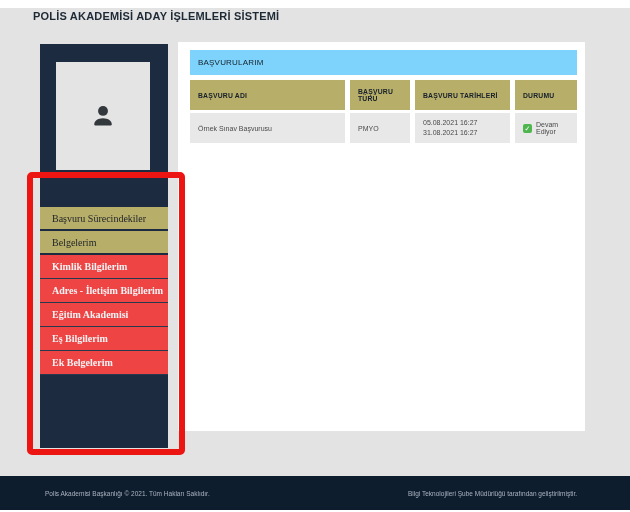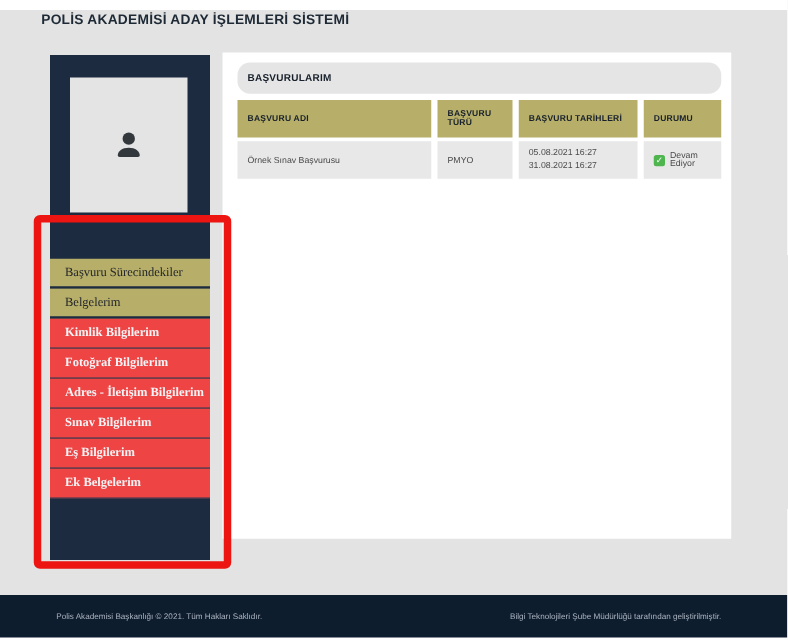--- a/index.html
+++ b/index.html
@@ -23,23 +23,23 @@
   .menu{position:absolute;left:0;top:163px;width:128px;}
   .menu-item{
     height:24px;line-height:24px;padding-left:12px;font-size:10px;
     white-space:nowrap;overflow:hidden;cursor:pointer;box-sizing:border-box;font-family:Liberation Serif, serif;
   }
   .menu-item.gold{background:#b6ae69;color:#24262a;font-weight:500;border-bottom:2px solid #1c2b40;}
   .menu-item.dark{background:#ef4444;color:#f2f4f6;font-weight:600;border-bottom:1px solid #27394f;}
 
   
   .panel-title{
-    position:absolute;left:190px;top:50px;width:387px;height:25px;background:#e5e5e5;
+    position:absolute;left:190px;top:50px;width:387px;height:25px;background:#7dd3fc;
     box-sizing:border-box;padding-left:8px;display:flex;align-items:center;
-    font-size:8px;font-weight:bold;color:#17202b;letter-spacing:.2px;border-radius:10px;
+    font-size:8px;font-weight:normal;color:#17202b;letter-spacing:.2px;
   }
   .thead,.trow{position:absolute;left:190px;width:387px;height:30px;}
   .thead{top:80px;}
   .trow{top:113px;}
   .cell{position:absolute;top:0;height:30px;box-sizing:border-box;display:flex;align-items:center;padding-left:8px;}
   .thead .cell{background:#b6ae69;font-size:6.8px;font-weight:bold;color:#17202b;letter-spacing:.2px;}
   .trow .cell{background:#e8e8e8;font-size:7px;color:#4a4a4a;}
   .c0{left:0;width:155px;}
   .c1{left:160px;width:60px;}
   .c2{left:225px;width:95px;}
@@ -79,23 +79,22 @@
     <div class="photo">
       <svg width="32" height="32" viewBox="0 0 24 24" aria-hidden="true">
         <circle cx="12" cy="8.2" r="3.7" fill="#33383d"></circle>
         <path d="M12 13.6c-4 0-6.6 2.1-6.6 4.6 0 .6.5 1 1.1 1h11c.6 0 1.1-.4 1.1-1 0-2.5-2.6-4.6-6.6-4.6z" fill="#33383d"></path>
       </svg>
     </div>
     <nav class="menu" id="menu">
         <div class="menu-item gold">Başvuru Sürecindekiler</div>
         <div class="menu-item gold">Belgelerim</div>
         <div class="menu-item dark">Kimlik Bilgilerim</div>
-        <div class="menu-item dark">Fotoğraf Bilgilerim</div>
         <div class="menu-item dark">Adres - İletişim Bilgilerim</div>
-        <div class="menu-item dark">Sınav Bilgilerim</div>
+        <div class="menu-item dark">Eğitim Akademisi</div>
         <div class="menu-item dark">Eş Bilgilerim</div>
         <div class="menu-item dark">Ek Belgelerim</div>
       </nav>
   </aside>
 
   <div class="panel-title">BAŞVURULARIM</div>
 
   <div class="thead" id="thead">
       <div class="cell c0">BAŞVURU ADI</div>
       <div class="cell c1">BAŞVURU TÜRÜ</div>

